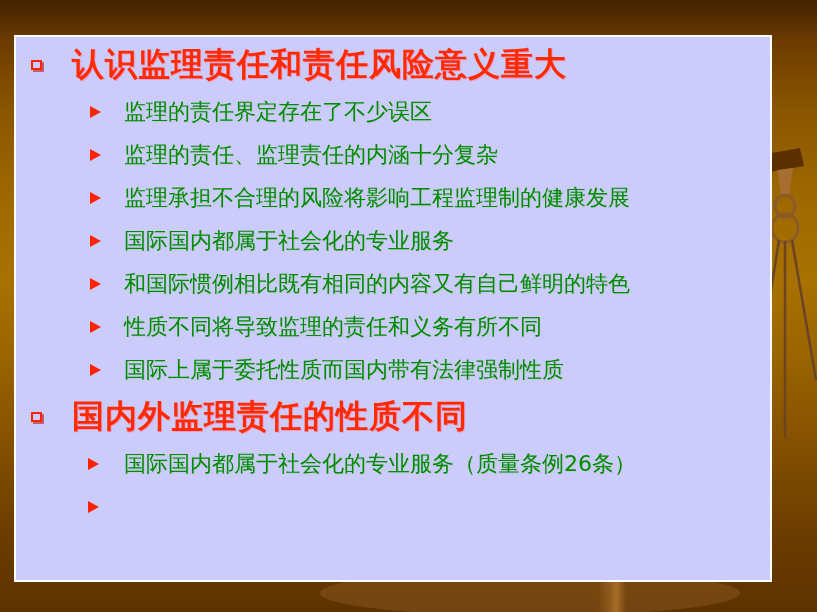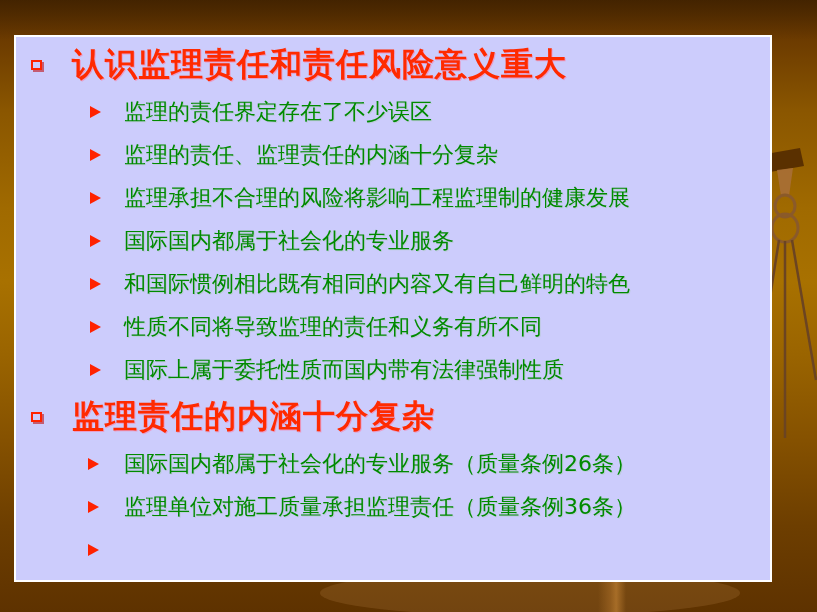--- a/index.html
+++ b/index.html
@@ -246,36 +246,30 @@
         <span class="marker">
             <span class="arrow"></span>
           </span>
         <span class="txt">国际上属于委托性质而国内带有法律强制性质</span>
       </li>
 
       <li class="lvl1">
         <span class="marker">
             <span class="sq"></span>
           </span>
-        <span class="txt">监理责任的内涵十分复杂</span>
+        <span class="txt">国内外监理责任的性质不同</span>
       </li>
 
       <li class="lvl2 indent-a">
         <span class="marker">
             <span class="arrow"></span>
           </span>
         <span class="txt">国际国内都属于社会化的专业服务（质量条例26条）</span>
       </li>
 
-      <li class="lvl2 indent-a">
-        <span class="marker">
-            <span class="arrow"></span>
-          </span>
-        <span class="txt">监理单位对施工质量承担监理责任（质量条例36条）</span>
-      </li>
 
       <li class="lvl2 indent-a">
         <span class="marker">
             <span class="arrow"></span>
           </span>
       </li>
 
     </ul>
   </div>
 </div>

